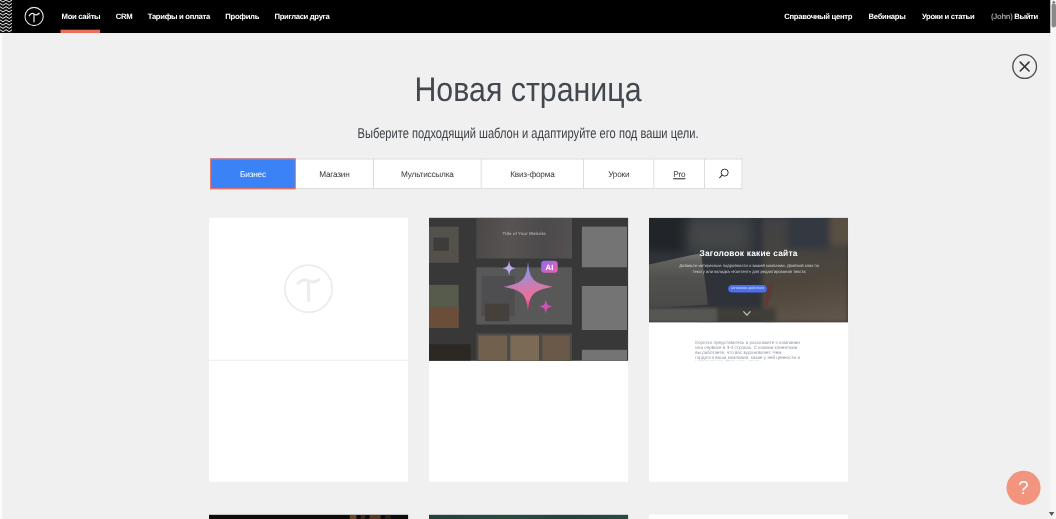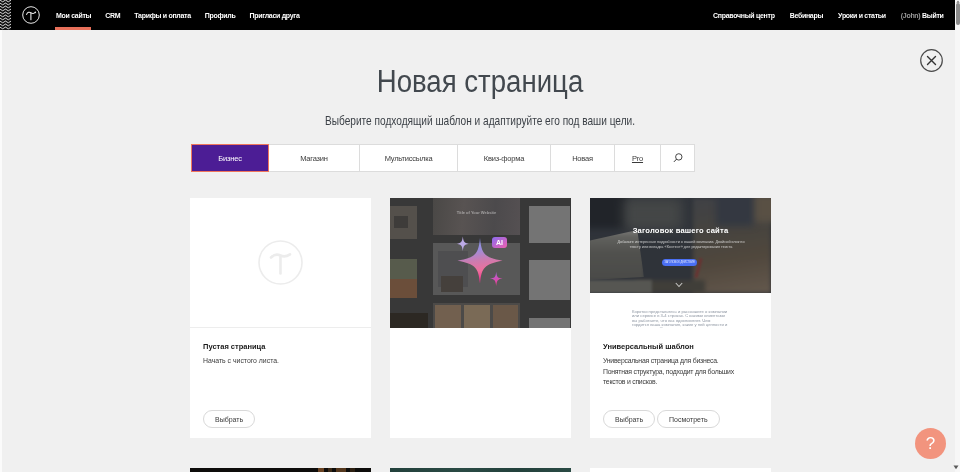--- a/index.html
+++ b/index.html
@@ -23,21 +23,21 @@
 
 h1 { position:absolute; left:0; top:66px; width:960px; text-align:center; line-height:31px;
   font-size:31px; font-weight:normal; color:#42484e; transform:scaleX(0.89); }
 .subtitle { position:absolute; left:0; top:114px; width:960px; text-align:center; line-height:13px;
   font-size:13px; color:#3c4147; transform:scaleX(0.778); }
 
 .tabs { position:absolute; left:191px; top:144px; display:flex; }
 .tab { height:28px; border:1px solid #dcdcdc; border-left:none; background:#fff;
   display:flex; align-items:center; justify-content:center;
   font-size:7.5px; letter-spacing:-0.2px; color:#3a3a3a; }
-.tab.active { background:#4c1d95; color:#fff; border-color:#f0765c; }
+.tab.active { background:#3b82f6; color:#fff; border-color:#f0765c; }
 
 .cards { position:absolute; left:190px; top:198px; width:581px; display:flex; gap:19px; }
 .card { width:181px; height:240px; background:#fff; position:relative; }
 .cimg { width:100%; height:130px; position:relative; overflow:hidden; }
 .cbody { position:absolute; top:130px; left:0; right:0; bottom:0; }
 .ctitle { position:absolute; left:13px; top:14px; font-size:7.5px; font-weight:bold; color:#1a1a1a; letter-spacing:0; }
 .cdesc { position:absolute; left:13px; top:28px; right:8px; font-size:6.9px; line-height:10.5px; color:#3a3a3a; }
 .btn { position:absolute; bottom:10px; left:13px; height:18px; padding:0 11px;
   border:1px solid #d9d9d9; border-radius:9px; background:#fff;
   font-size:7px; color:#3a3a3a; display:inline-flex; align-items:center; white-space:nowrap; }
@@ -93,47 +93,42 @@
 <svg class="closebtn" width="23" height="23" viewBox="0 0 23 23">
   <circle cx="11.5" cy="11.5" r="10.8" fill="none" stroke="#4a4a4a" stroke-width="1.2"></circle>
   <path d="M7.5 7.5 L15.5 15.5 M15.5 7.5 L7.5 15.5" stroke="#333" stroke-width="1.4" stroke-linecap="round"></path>
 </svg>
 
 <h1>Новая страница</h1>
 <div class="subtitle">Выберите подходящий шаблон и адаптируйте его под ваши цели.</div>
 
 <div class="tabs">
   <div class="tab active" style="width:78px; border-left:1px solid #f0765c;">Бизнес</div>
-  <div class="tab" style="width:91px;">Магазин</div>
+  <div class="tab" style="width:71px;">Магазин</div>
   <div class="tab" style="width:98px;">Мультиссылка</div>
   <div class="tab" style="width:93px;text-align:center;">Квиз-форма</div>
-  <div class="tab" style="width:64px;">Новая</div>
+  <div class="tab" style="width:64px;">Уроки</div>
   <div class="tab" style="width:46px;text-decoration:underline;">Pro</div>
   <div class="tab" style="width:34px;">
     <svg width="10" height="10" viewBox="0 0 10 10">
         <circle cx="5.8" cy="3.9" r="3.2" fill="none" stroke="#333" stroke-width="0.9"></circle>
         <path d="M3.4 6.3 L1.2 8.6" stroke="#333" stroke-width="1" stroke-linecap="round"></path>
       </svg>
   </div>
 </div>
 
 <div class="cards">
 
   <div class="card">
     <div class="cimg" style="border-bottom:1px solid #ededed;">
       <svg style="position:absolute;left:68px;top:42px;" width="45" height="45" viewBox="0 0 45 45">
         <circle cx="22.5" cy="22.5" r="21.5" fill="none" stroke="#ececec" stroke-width="1.6"></circle>
         <path d="M13 17.5 q4.5 -4.5 9.5 -2 q4.5 2.2 9.5 -1.2" fill="none" stroke="#ececec" stroke-width="2.6" stroke-linecap="round"></path>
         <path d="M22.5 17 l0 16.5" stroke="#ececec" stroke-width="2.6" stroke-linecap="round"></path>
       </svg>
-    </div>
-    <div class="cbody">
-      <div class="ctitle">Пустая страница</div>
-      <div class="cdesc">Начать с чистого листа.</div>
-      <div class="btn">Выбрать</div>
     </div>
   </div>
 
   <div class="card">
     <div class="cimg" style="background:#383838;">
       <div style="position:absolute;left:0;top:8px;width:27px;height:33px;background:#54504b;">
           <div style="position:absolute;left:4px;top:10px;width:14px;height:12px;background:#3e3c3a;"></div>
         </div>
       <div style="position:absolute;left:0;top:61px;width:27px;height:39px;background:#575b4c;">
           <div style="position:absolute;left:0;top:20px;width:27px;height:19px;background:#6b4e3a;"></div>
@@ -187,34 +182,28 @@
         <div style="position:absolute;left:103px;top:0;width:78px;height:95px;background:linear-gradient(170deg,#56575c 0%,#5f5a52 35%,#6e6050 65%,#8a7866 100%);filter:blur(2px);"></div>
         <div style="position:absolute;left:158px;top:-4px;width:30px;height:28px;background:#7a6c5a;filter:blur(3px);"></div>
         <div style="position:absolute;left:126px;top:-6px;width:38px;height:34px;background:#454a55;filter:blur(3px);"></div>
         <div style="position:absolute;left:-6px;top:-4px;width:44px;height:34px;background:#2a2d33;filter:blur(3px);"></div>
         <div style="position:absolute;left:34px;top:0px;width:58px;height:32px;background:#5e605e;filter:blur(6px);opacity:.95;"></div>
         <div style="position:absolute;left:45px;top:82px;width:70px;height:13px;background:#565249;filter:blur(2px);"></div>
         <div style="position:absolute;left:-2px;top:32px;width:56px;height:50px;background:linear-gradient(180deg,#a9a8a2 0%,#85847e 14%,#6e6d67 45%,#64635f 100%);filter:blur(1.5px);clip-path:polygon(0 22%,88% 0,100% 94%,0 100%);"></div>
         <div style="position:absolute;left:-2px;top:82px;width:64px;height:13px;background:#76756e;filter:blur(1.5px);"></div>
         <div style="position:absolute;left:107px;top:60px;width:3px;height:20px;background:#993b3b;filter:blur(1px);transform:rotate(15deg);opacity:.8;"></div>
         <div style="position:absolute;left:0;top:0;width:100%;height:100%;background:rgba(12,15,20,0.3);"></div>
-        <div style="position:absolute;left:0;top:29px;width:100%;text-align:center;color:#fff;font-size:7.6px;font-weight:bold;line-height:7.6px;letter-spacing:0.2px;">Заголовок вашего сайта</div>
+        <div style="position:absolute;left:0;top:29px;width:100%;text-align:center;color:#fff;font-size:7.6px;font-weight:bold;line-height:7.6px;letter-spacing:0.2px;">Заголовок какие сайта</div>
         <div style="position:absolute;left:26px;top:41.5px;width:130px;text-align:center;color:rgba(255,255,255,0.7);font-size:3.8px;line-height:5.2px;">Добавьте интересные подробности о вашей компании. Двойной клик по тексту или вкладка «Контент» для редактирования текста</div>
         <div style="position:absolute;left:72px;top:60.8px;width:35px;height:7.6px;border-radius:4px;background:#4a6ff3;color:rgba(255,255,255,0.85);font-size:2.6px;text-align:center;line-height:7.6px;">ЗАГОЛОВОК ДЕЙСТВИЯ</div>
         <svg style="position:absolute;left:85px;top:84px;" width="8" height="6" viewBox="0 0 8 6">
             <path d="M0.8 1 L4 4.5 L7.2 1" fill="none" stroke="rgba(255,255,255,0.7)" stroke-width="1.1"></path>
           </svg>
       </div>
       <div style="position:absolute;left:42px;top:112px;width:96px;color:#8e96a2;font-size:4.2px;line-height:4.35px;text-align:left;">Коротко представьтесь и расскажите о компании или сервисе в 3-4 строках. С какими клиентами вы работаете, что вас вдохновляет. Чем гордится ваша компания, какие у ней ценности и устремления. Опишите, что вы</div>
-    </div>
-    <div class="cbody">
-      <div class="ctitle">Универсальный шаблон</div>
-      <div class="cdesc" style="letter-spacing:-0.25px;">Универсальная страница для бизнеса.<br>Понятная структура, подходит для больших<br>текстов и списков.</div>
-      <div class="btn">Выбрать</div>
-      <div class="btn" style="left:67px;">Посмотреть</div>
     </div>
   </div>
 </div>
 
 <div class="bcards">
   <div class="bcard" style="background:#0e0d0b;position:relative;overflow:hidden;">
       <div style="position:absolute;left:128px;top:0;width:6px;height:10px;background:#6b4423;"></div>
       <div style="position:absolute;left:138px;top:0;width:4px;height:10px;background:#3c2a16;"></div>
       <div style="position:absolute;left:146px;top:0;width:10px;height:10px;background:#55381e;"></div>
       <div style="position:absolute;left:160px;top:0;width:5px;height:10px;background:#2e2012;"></div>

